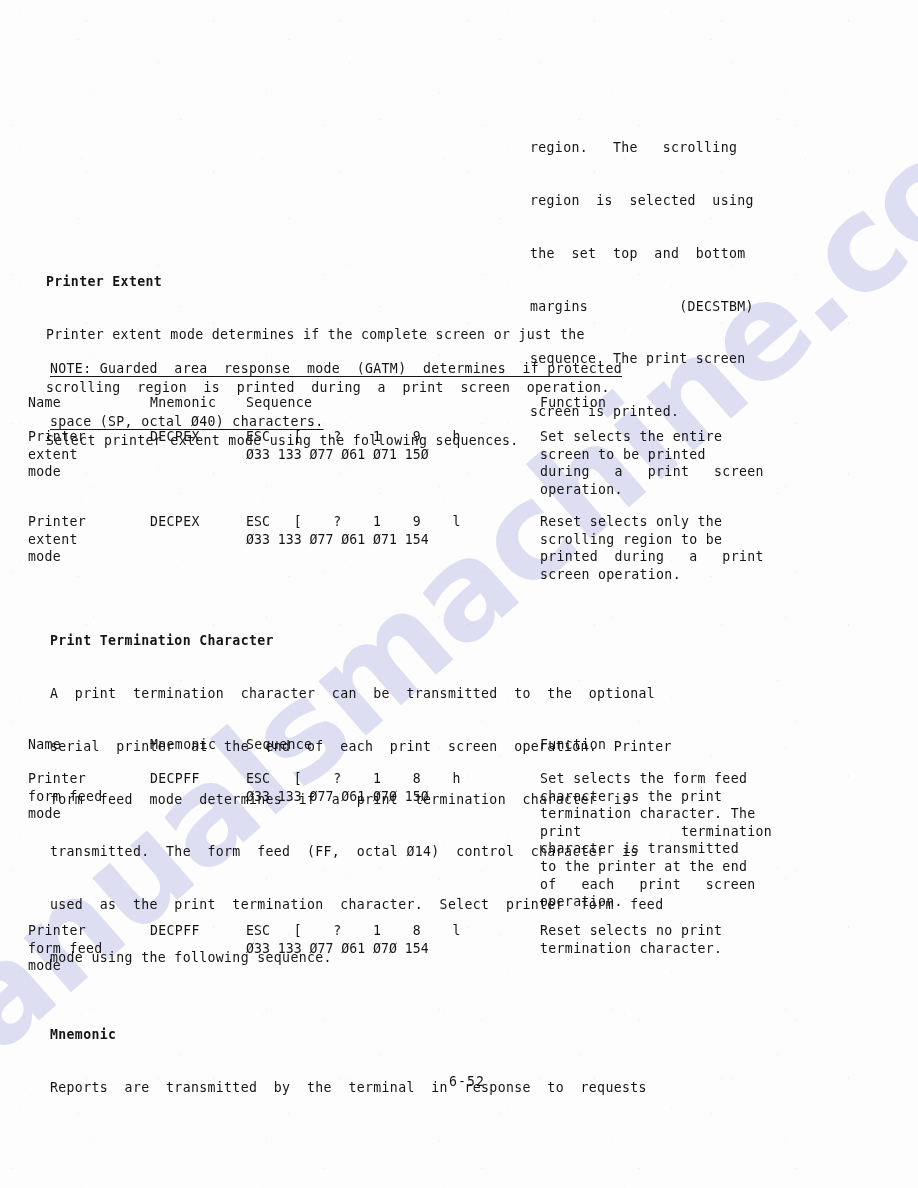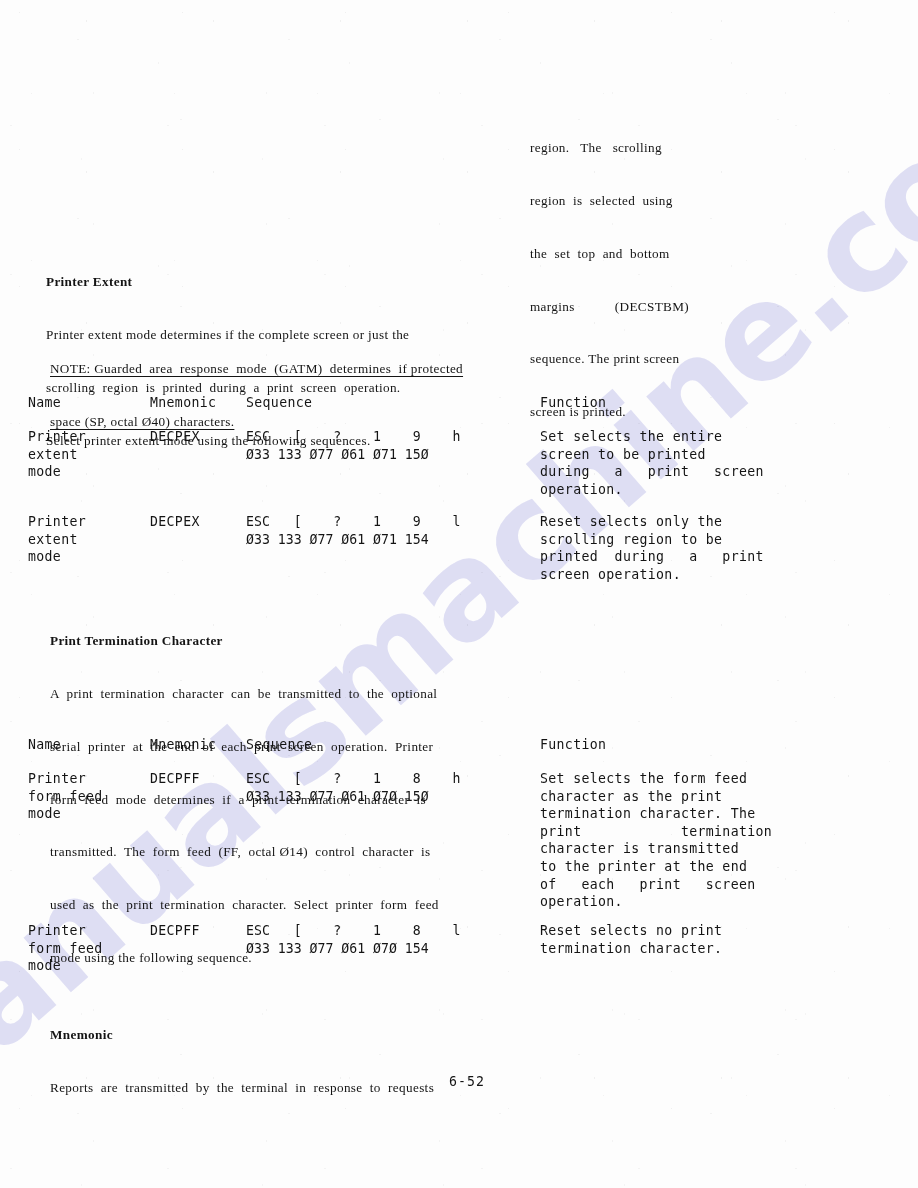--- a/index.html
+++ b/index.html
@@ -56,21 +56,21 @@
 
   
   #content {
     position: absolute;
     inset: 0;
     font-size: 13.2px;
     line-height: 17.6px;
     letter-spacing: .35px;
   }
 
-  .blk { position: absolute; white-space: pre; font-family: Liberation Serif, serif; }
+  .blk { position: absolute; white-space: pre; }
 
   
   #cont-col {
     left: 530px;
     top: 104px;
     width: 280px;
   }
   #cont-col .ln { display: block; }
 
   .sect-head { font-weight: 700; }

